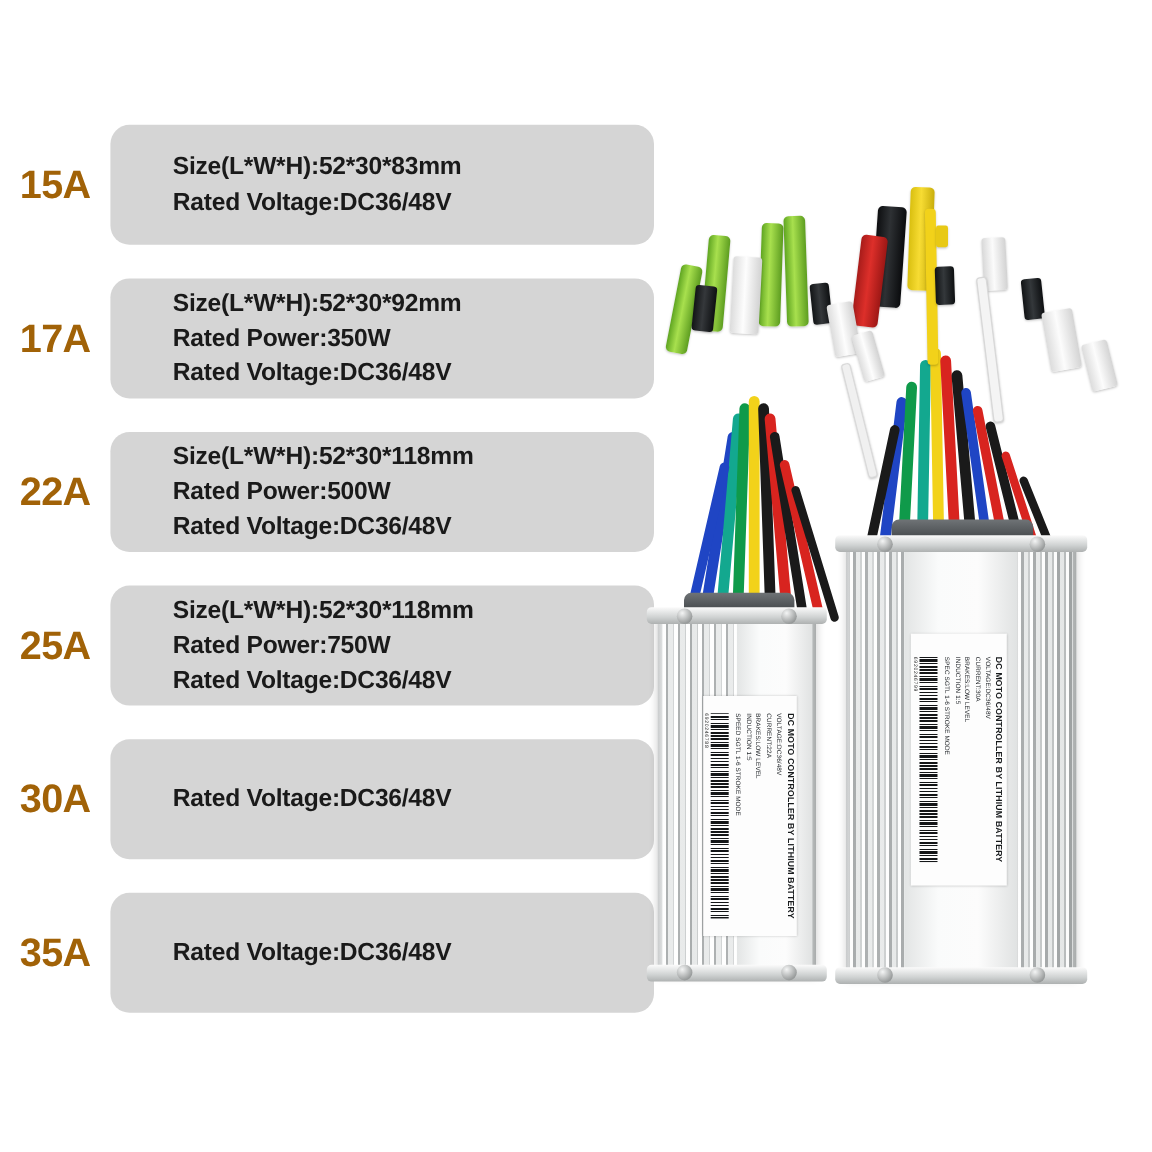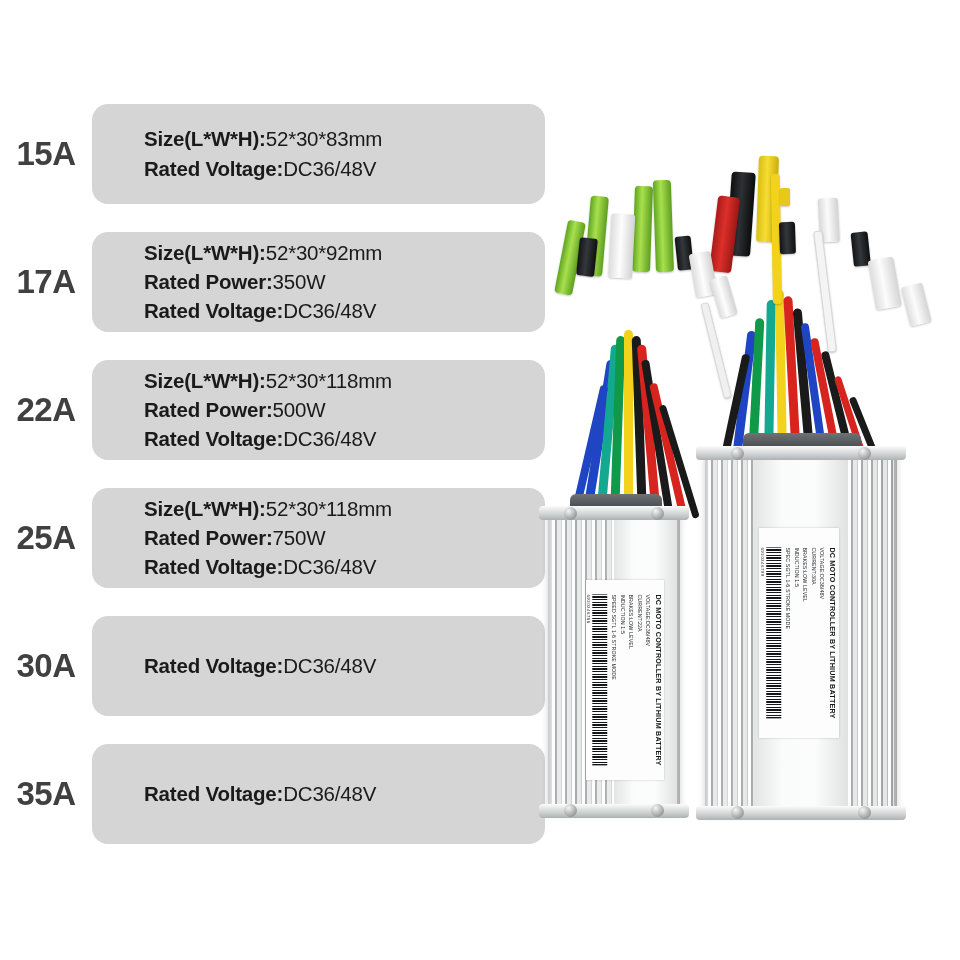--- a/index.html
+++ b/index.html
@@ -32,21 +32,21 @@
     height: 100px;
     display: flex;
     align-items: center;
   }
   .amp-label {
     width: 92px;
     flex: 0 0 92px;
     text-align: center;
     font-size: 33px;
     font-weight: bold;
-    color: #404040;
+    color: #a16207;
     letter-spacing: -0.5px;
   }
   .spec-pill {
     flex: 1 1 auto;
     background: #d5d5d5;
     border-radius: 16px;
     padding: 10px 14px 11px 52px;
     box-sizing: border-box;
     height: 100px;
     display: flex;
@@ -54,21 +54,21 @@
     justify-content: center;
   }
   .spec-line {
     font-size: 20.5px;
     color: #1a1a1a;
     line-height: 1.42;
     white-space: nowrap;
     letter-spacing: -0.2px;
   }
   .spec-line b { font-weight: bold; }
-  .spec-line span.val { font-weight: normal; }
+  .spec-line span.val { font-weight: bold; }
 
   
   .photo {
     position: absolute;
     left: 520px;
     top: 0;
     width: 440px;
     height: 960px;
   }
 

